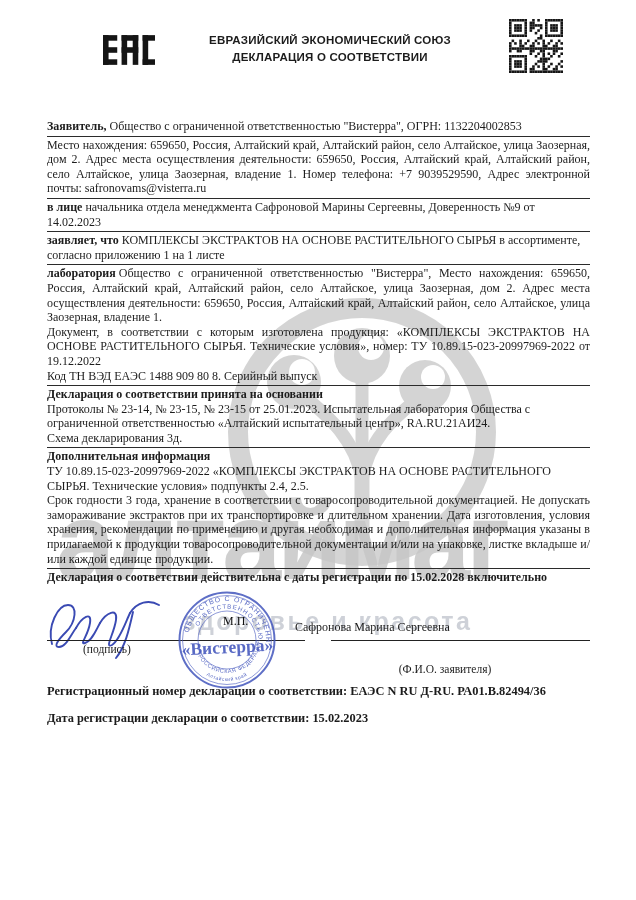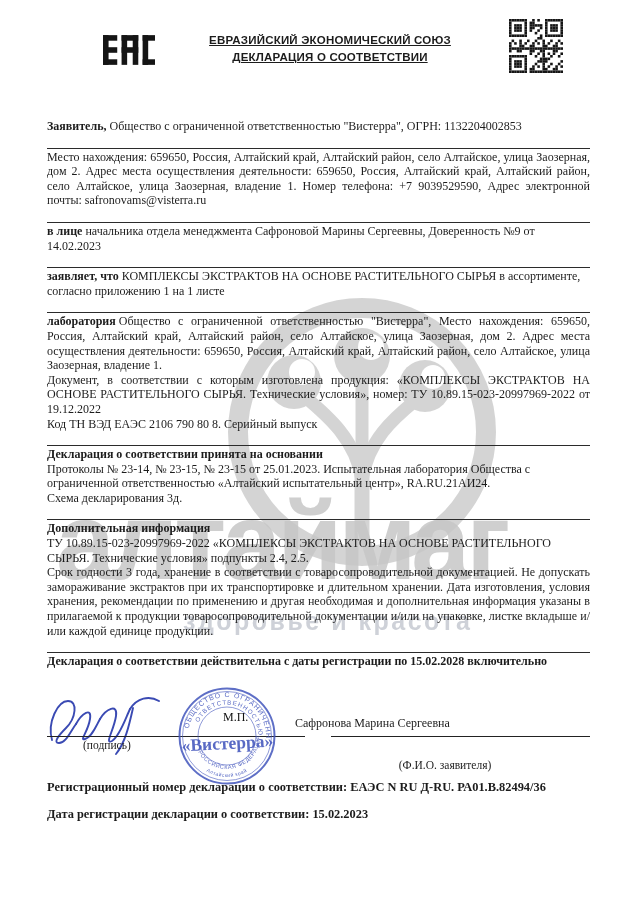--- a/index.html
+++ b/index.html
@@ -16,24 +16,24 @@
           font-family:"Liberation Sans","DejaVu Sans",sans-serif;font-weight:bold;
           font-size:25px;letter-spacing:2.5px;color:#c9cdd4;opacity:.9;white-space:nowrap;margin-top:12px;}
   
   .content{position:absolute;left:47px;top:0;width:543px;z-index:1;
            font-size:12px;line-height:14.6px;}
   .doc-header{position:relative;height:118px;}
   .eac{position:absolute;left:56px;top:26px;width:52px;height:48px;}
   .eac svg{display:block;width:100%;height:100%;}
   .hdr-title{position:absolute;left:118px;top:32px;width:330px;text-align:center;
              font-family:"Liberation Sans","DejaVu Sans",sans-serif;font-weight:bold;
-             font-size:11.5px;line-height:17px;letter-spacing:.2px;text-decoration:underline;}
+             font-size:11.5px;line-height:17px;letter-spacing:.2px;}
   .qr{position:absolute;left:462px;top:19px;width:54px;height:54px;}
   .qr svg{display:block;width:100%;height:100%;fill:#151515;}
-  .sec{padding:1px 0 14px 0;border-bottom:1.3px solid #2b2b2b;}
+  .sec{padding:1px 0 2px 0;border-bottom:1.3px solid #2b2b2b;}
   .sec.noline{border-bottom:none;}
   .b{font-weight:bold;}
   .b.lead{margin-right:3px;}
   .j{text-align:justify;}
   
   .sig-row{position:relative;height:82px;margin-top:3px;}
   .sig-scribble{position:absolute;left:-2px;top:2px;width:122px;height:70px;}
   .sig-line-left{position:absolute;left:0px;top:50px;width:258px;border-top:1.2px solid #222;}
   .sig-label{position:absolute;left:36px;top:52px;font-size:11.5px;}
   .stamp{position:absolute;left:130px;top:0px;width:100px;height:100px;}
@@ -339,21 +339,21 @@
 
     <div class="sec">
       <span class="b lead">заявляет, что</span><span>КОМПЛЕКСЫ ЭКСТРАКТОВ НА ОСНОВЕ РАСТИТЕЛЬНОГО СЫРЬЯ в ассортименте, согласно приложению 1 на 1 листе</span>
     </div>
 
     <div class="sec">
       <div class="j">
         <span class="b lead">лаборатория</span><span>Общество с ограниченной ответственностью "Вистерра", Место нахождения: 659650, Россия, Алтайский край, Алтайский район, село Алтайское, улица Заозерная, дом 2. Адрес места осуществления деятельности: 659650, Россия, Алтайский край, Алтайский район, село Алтайское, улица Заозерная, владение 1.</span>
       </div>
       <div class="j">Документ, в соответствии с которым изготовлена продукция: «КОМПЛЕКСЫ ЭКСТРАКТОВ НА ОСНОВЕ РАСТИТЕЛЬНОГО СЫРЬЯ.  Технические условия», номер: ТУ 10.89.15-023-20997969-2022 от 19.12.2022</div>
-      <div>Код ТН ВЭД ЕАЭС 2106 790 80 8.  Серийный выпуск</div>
+      <div>Код ТН ВЭД ЕАЭС 1488 909 80 8.  Серийный выпуск</div>
     </div>
 
 
     <div class="sec">
       <div class="b">Декларация о соответствии принята на основании</div>
       <div>Протоколы № 23-14, № 23-15,  № 23-15 от 25.01.2023.  Испытательная лаборатория Общества с ограниченной ответственностью «Алтайский испытательный центр», RA.RU.21АИ24.</div>
       <div>Схема декларирования 3д.</div>
     </div>
 
     <div class="sec">

